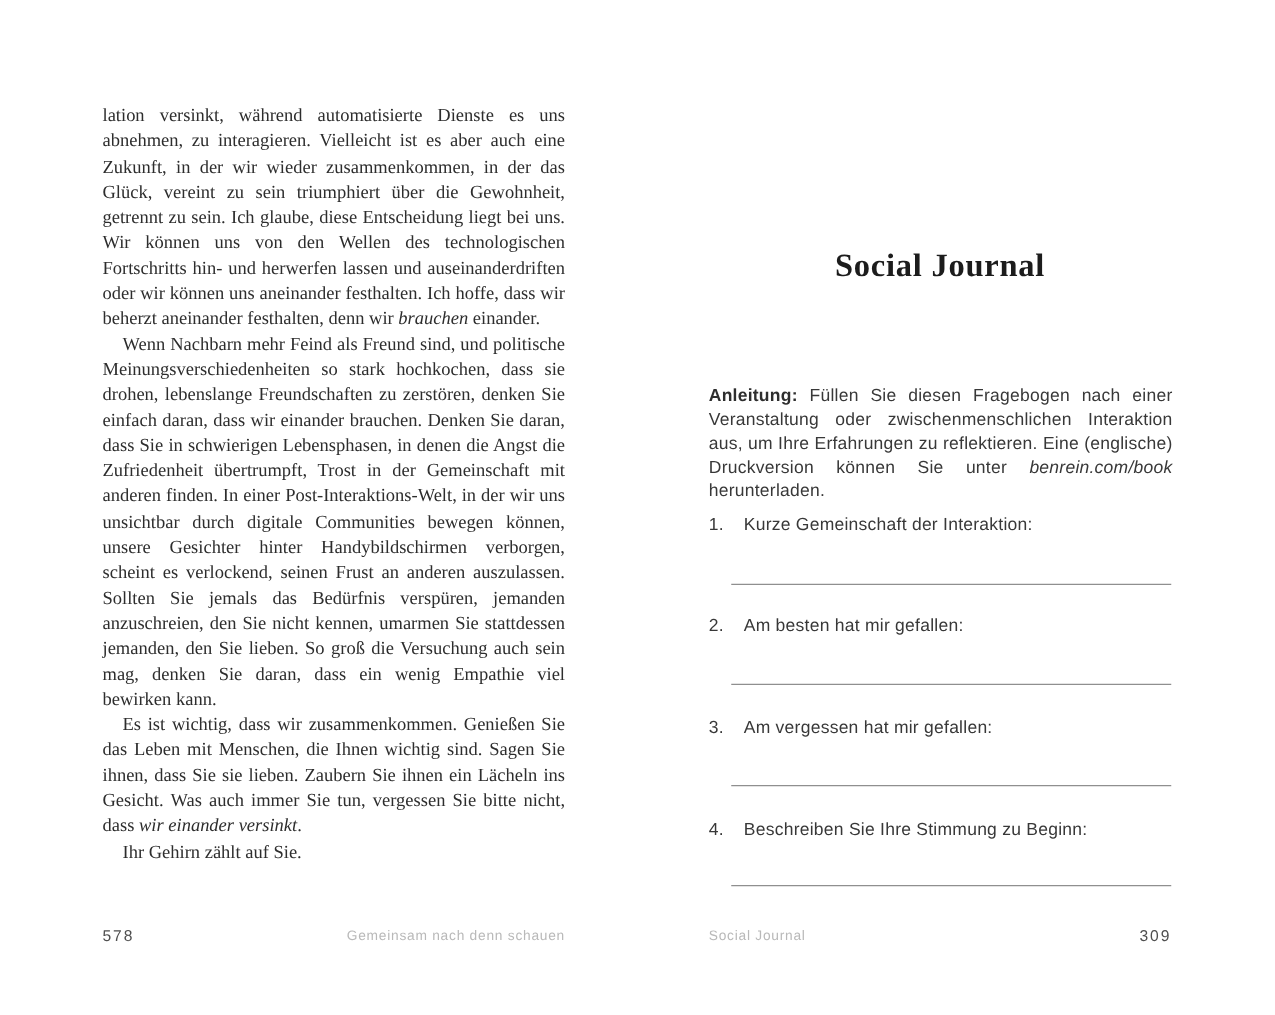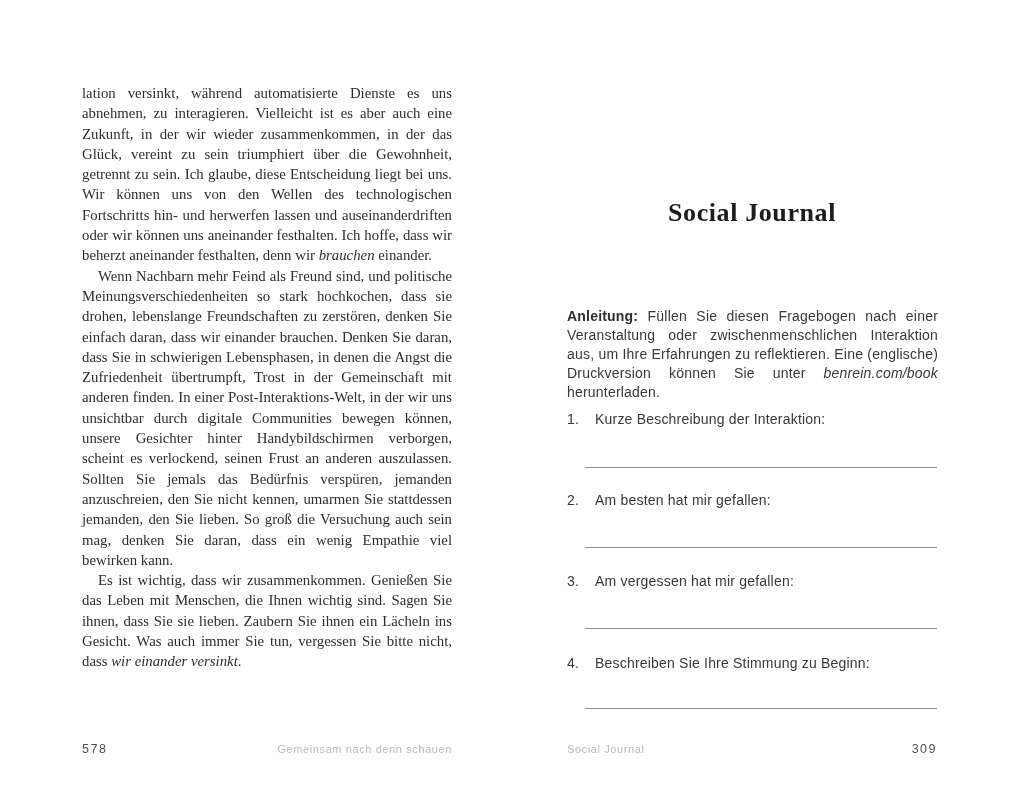--- a/index.html
+++ b/index.html
@@ -133,36 +133,37 @@
 </head>
 <body>
 
 <div class="spread">
 
   <section>
     <div class="body-text" lang="de">
       <p class="no-indent"><span>lation versinkt, während automatisierte Dienste es uns abnehmen, zu interagieren. Vielleicht ist es aber auch eine Zukunft, in der wir wieder zusammenkommen, in der das Glück, vereint zu sein triumphiert über die Gewohnheit, getrennt zu sein. Ich glaube, diese Entscheidung liegt bei uns. Wir können uns von den Wellen des technologischen Fortschritts hin- und herwerfen lassen und auseinanderdriften oder wir können uns aneinander festhalten. Ich hoffe, dass wir beherzt aneinander festhalten, denn wir </span><em>brauchen</em><span> einander.</span></p>
       <p><span>Wenn Nachbarn mehr Feind als Freund sind, und politische Meinungsverschiedenheiten so stark hochkochen, dass sie drohen, lebenslange Freundschaften zu zerstören, denken Sie einfach daran, dass wir einander brauchen. Denken Sie daran, dass Sie in schwierigen Lebensphasen, in denen die Angst die Zufriedenheit übertrumpft, Trost in der Gemeinschaft mit anderen finden. In einer Post-Interaktions-Welt, in der wir uns unsichtbar durch digitale Communities bewegen können, unsere Gesichter hinter Handybildschirmen verborgen, scheint es verlockend, seinen Frust an anderen auszulassen. Sollten Sie jemals das Bedürfnis verspüren, jemanden anzuschreien, den Sie nicht kennen, umarmen Sie stattdessen jemanden, den Sie lieben. So groß die Versuchung auch sein mag, denken Sie daran, dass ein wenig Empathie viel bewirken kann.</span></p>
       <p><span>Es ist wichtig, dass wir zusammenkommen. Genießen Sie das Leben mit Menschen, die Ihnen wichtig sind. Sagen Sie ihnen, dass Sie sie lieben. Zaubern Sie ihnen ein Lächeln ins Gesicht. Was auch immer Sie tun, vergessen Sie bitte nicht, dass </span><em>wir einander versinkt</em><span>.</span></p>
+      <p><span>Ihr Gehirn zählt auf Sie.</span></p>
     </div>
 
     <div class="footer footer-left">
       <span class="pagenum">578</span>
       <span class="running">Gemeinsam nach denn schauen</span>
     </div>
   </section>
 
   <section>
     <h1 class="journal-title">Social Journal</h1>
 
     <p class="instruction" lang="de"><strong>Anleitung:</strong><span> Füllen Sie diesen Fragebogen nach einer Veranstaltung oder zwischenmenschlichen Interaktion aus, um Ihre Erfahrungen zu reflektieren. Eine (englische) Druckversion können Sie unter </span><em>benrein.com/book</em><span> herunterladen.</span></p>
 
     <div class="q-row q-row-1">
       <span class="q-num">1.</span>
-      <span class="q-label">Kurze Beschreibung der Interaktion:</span>
+      <span class="q-label">Kurze Gemeinschaft der Interaktion:</span>
     </div>
     <div class="q-line q-line-1"></div>
 
     <div class="q-row q-row-2">
       <span class="q-num">2.</span>
       <span class="q-label">Am besten hat mir gefallen:</span>
     </div>
     <div class="q-line q-line-2"></div>
 
     <div class="q-row q-row-3">

